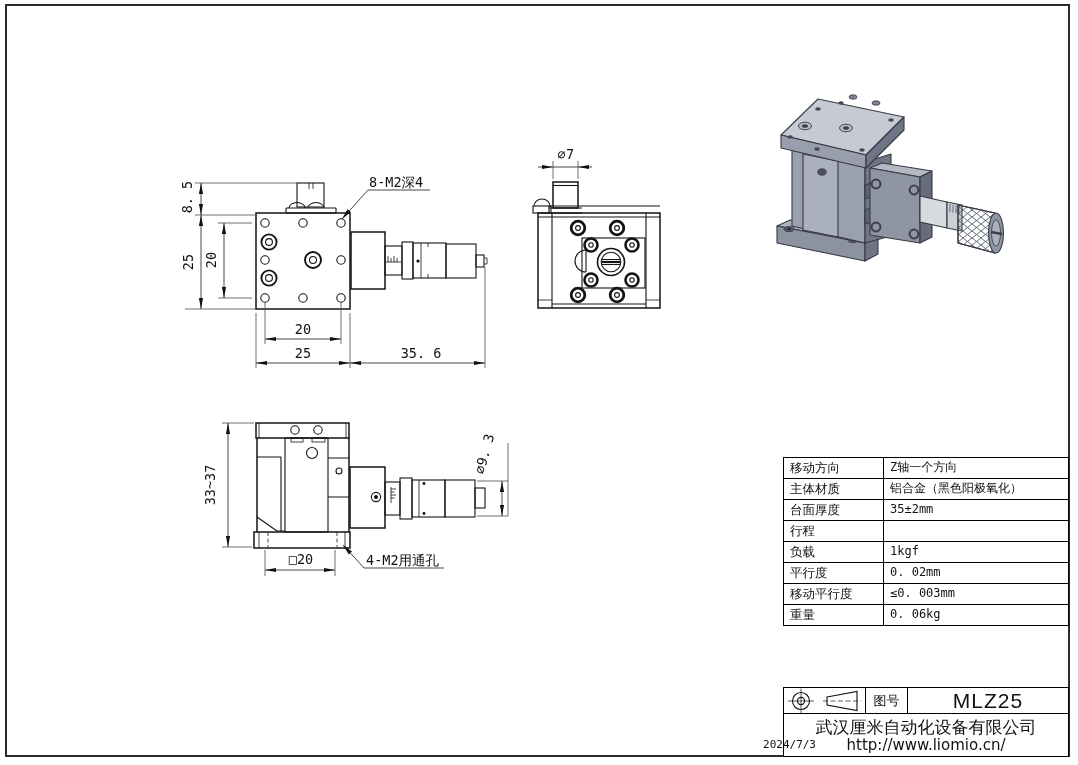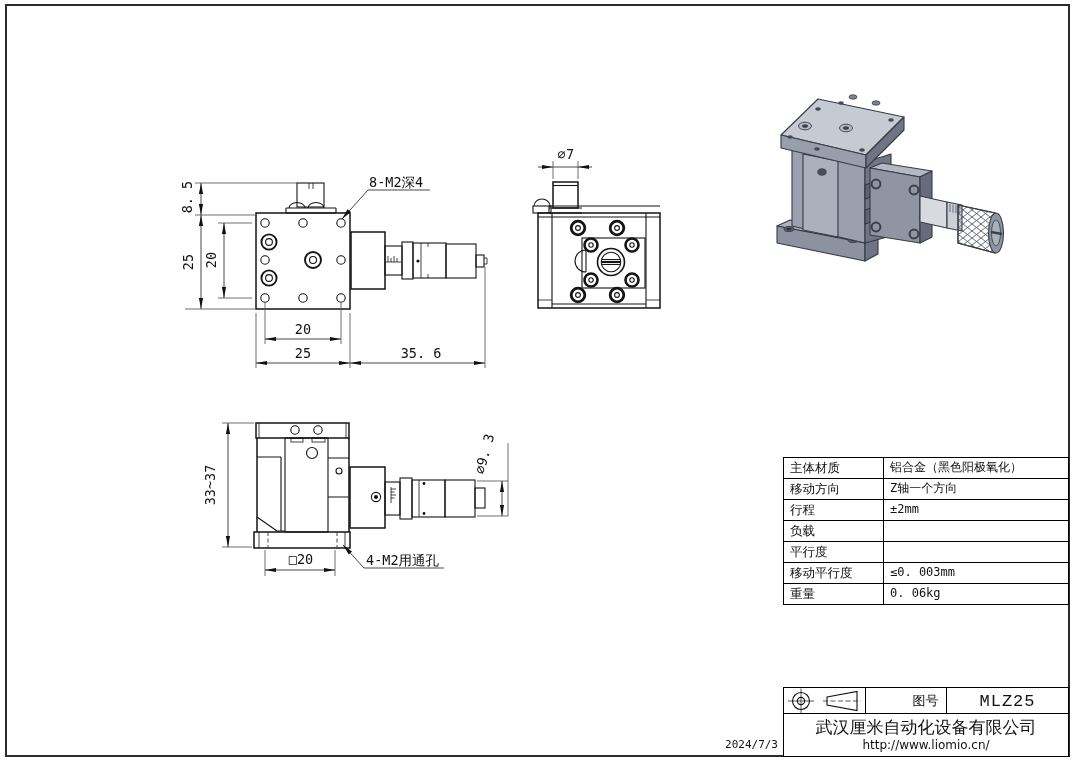--- a/index.html
+++ b/index.html
@@ -21,26 +21,26 @@
 
   
   .spec{position:absolute;left:783px;top:457px;width:286px;border:1.3px solid #000;border-bottom:none;box-sizing:border-box;background:#fff;}
   .spec .row{display:flex;height:21px;border-bottom:1.3px solid #000;box-sizing:border-box;}
   .spec .lbl{width:100px;border-right:1.3px solid #000;padding-left:6px;font-size:12.5px;line-height:19px;box-sizing:border-box;white-space:nowrap;}
   .spec .val{flex:1;padding-left:6px;font-size:12px;line-height:19px;font-family:"DejaVu Sans Mono","DejaVu Sans",sans-serif;white-space:nowrap;}
 
   
   .symrow{position:absolute;left:783px;top:687px;width:286px;height:28px;border:1.3px solid #000;box-sizing:border-box;display:flex;align-items:stretch;background:#fff;}
   .symcell{width:82px;display:flex;align-items:center;justify-content:center;border-right:1.3px solid #000;box-sizing:border-box;}
-  .nolabel{width:42px;display:flex;align-items:center;justify-content:center;border-right:1.3px solid #000;box-sizing:border-box;font-size:13px;margin-left:39px;}
-  .noval{flex:1;display:flex;align-items:center;justify-content:center;font-size:17px;letter-spacing:1px;font-family:Liberation Mono, monospace;}
+  .nolabel{width:42px;display:flex;align-items:center;justify-content:center;border-right:1.3px solid #000;box-sizing:border-box;font-size:13px;}
+  .noval{flex:1;display:flex;align-items:center;justify-content:center;font-size:21px;letter-spacing:1px;font-family:Liberation Sans, sans-serif;}
   .company{position:absolute;left:783px;top:713px;width:286px;height:44px;border:1.3px solid #000;box-sizing:border-box;text-align:center;padding-top:2px;background:#fff;}
   .cname{font-size:17px;line-height:22px;white-space:nowrap;}
-  .curl{font-size:12px;line-height:15px;}
-  .datebox{position:absolute;left:688px;top:738px;width:90px;text-align:right;font-size:11px;font-family:"DejaVu Sans Mono","DejaVu Sans",sans-serif;}
+  .curl{font-size:15px;line-height:15px;}
+  .datebox{position:absolute;left:726px;top:738px;width:90px;text-align:right;font-size:11px;font-family:"DejaVu Sans Mono","DejaVu Sans",sans-serif;}
 </style>
 </head>
 <body>
 
 <div class="sheet">
   <div class="frame"></div>
 
   <svg class="draw" width="1078" height="765" viewBox="0 0 1078 765">
     <defs>
       <pattern id="kn" width="7" height="9" patternUnits="userSpaceOnUse">
@@ -263,36 +263,41 @@
       <polygon class="iso" points="958,205 995,213 995,253 958,243" fill="url(#kn3)" style="fill-opacity:1"></polygon>
       <polygon points="958,205 995,213 995,253 958,243" fill="none" stroke="#363b45" stroke-width="1.1"></polygon>
       <ellipse cx="996" cy="233" rx="7.5" ry="20" fill="#8e95a2" stroke="#363b45" stroke-width="1.1"></ellipse>
       <ellipse cx="996" cy="233" rx="4.5" ry="13" fill="#aab0ba" stroke="#363b45" stroke-width="0.8"></ellipse>
       <line x1="991" y1="232" x2="1002" y2="234" stroke="#3a3f49" stroke-width="2.4"></line>
     </g>
   </svg>
 
   <div class="spec">
     <div class="row">
+        <div class="lbl">移动方向</div>
+        <div class="val">Z轴一个方向</div>
+      </div>
+    <div class="row">
         <div class="lbl">主体材质</div>
         <div class="val">铝合金（黑色阳极氧化）</div>
       </div>
     <div class="row">
-        <div class="lbl">移动方向</div>
-        <div class="val">Z轴一个方向</div>
+        <div class="lbl">台面厚度</div>
+        <div class="val">35±2mm</div>
       </div>
     <div class="row">
         <div class="lbl">行程</div>
-        <div class="val">±2mm</div>
       </div>
     <div class="row">
         <div class="lbl">负载</div>
+        <div class="val">1kgf</div>
       </div>
     <div class="row">
         <div class="lbl">平行度</div>
+        <div class="val">0. 02mm</div>
       </div>
     <div class="row">
         <div class="lbl">移动平行度</div>
         <div class="val">≤0. 003mm</div>
       </div>
     <div class="row">
         <div class="lbl">重量</div>
         <div class="val">0. 06kg</div>
       </div>
   </div>

